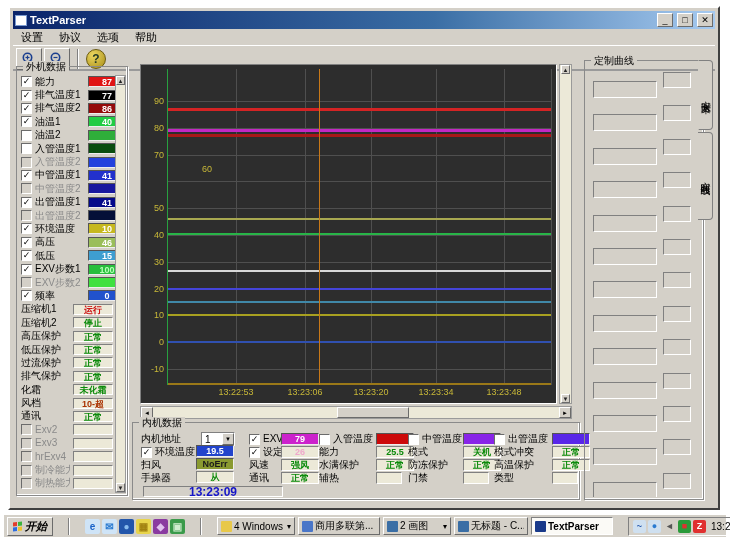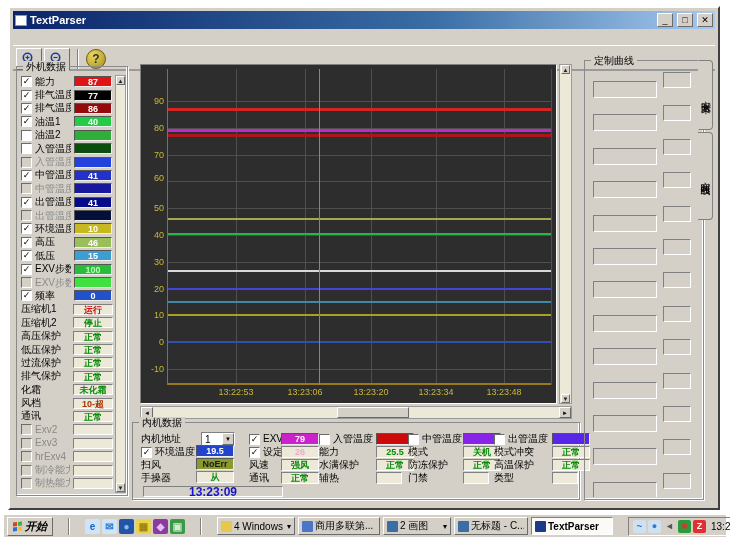--- a/index.html
+++ b/index.html
@@ -20,21 +20,21 @@
 .helpbtn{width:20px;height:20px;border-radius:50%;background:radial-gradient(circle at 35% 30%,#ecd760,#a88d18);display:inline-flex;align-items:center;justify-content:center;font-weight:bold;color:#243a24;font-size:12px;border:1px solid #6b5b10;}
 .groupbox{position:absolute;border:1px solid #8a8a8a;box-shadow:1px 1px 0 #fff, -1px -1px 0 #fff inset;}
 .legend{position:absolute;top:-6px;left:6px;background:#d4d0c8;font-size:10px;padding:0 3px;line-height:11px;white-space:nowrap;}
 .leftpanel{left:6px;top:58px;width:112px;height:430px;}
 .sb-body{position:absolute;inset:8px 1px 2px 1px;overflow:hidden;}
 .sb-row{display:flex;align-items:center;height:13.4px;padding-left:3px;gap:3px;}
 .cb{display:inline-flex;align-items:center;justify-content:center;width:11px;height:11px;background:#fff;border:1px solid;border-color:#6b6b6b #fff #fff #6b6b6b;font-size:9px;line-height:1;flex:none;}
 .cb.dis{background:#d4d0c8;color:#8a8a8a;}
 .sb-lab{font-size:10px;flex:1;white-space:nowrap;overflow:hidden;line-height:12px;}
 .sb-lab.dis{color:#8a8a8a;}
-.sb-badge{width:38px;height:11px;flex:none;margin-right:14px;font-size:9px;font-weight:bold;text-align:center;line-height:10px;border:1px solid;border-color:#555 #eee #eee #555;color:#fff;}
+.sb-badge{width:38px;height:11px;flex:none;font-size:9px;font-weight:bold;text-align:center;line-height:10px;border:1px solid;border-color:#555 #eee #eee #555;color:#fff;}
 .sb-val{width:40px;height:11px;flex:none;margin-right:13px;font-size:9px;font-weight:bold;text-align:center;line-height:10px;border:1px solid;border-color:#808080 #fff #fff #808080;background:#ece9d8;}
 .sb-scroll{position:absolute;right:1px;top:8px;bottom:2px;width:11px;background:#ece9d8;border:1px solid #9a9a9a;display:flex;flex-direction:column;justify-content:space-between;align-items:center;}
 .sarr{width:9px;height:9px;font-size:6px;line-height:8px;text-align:center;color:#222;}
 .chartbox{position:absolute;left:130px;top:56px;width:417px;height:340px;background:#2d2d2d;border:1px solid;border-color:#808080 #fff #fff #808080;}
 .plot{position:absolute;left:26px;top:4px;width:384px;height:316px;}
 .hgrid{position:absolute;left:0;right:0;height:1px;background:#4f4f4f;}
 .vgrid{position:absolute;top:0;bottom:0;width:1px;background:#4f4f4f;}
 .yaxis{position:absolute;left:0;top:0;bottom:0;width:1px;background:#28a040;}
 .series{position:absolute;left:1px;right:0;}
 .cursor{position:absolute;top:0;bottom:0;width:1px;background:#c87818;}
@@ -83,20 +83,26 @@
 
 <div class="screen">
   <div class="window">
     <div class="titlebar">
       <span class="app-ico"></span>
       <span class="title">TextParser</span>
       <span class="tbb raised">_</span>
       <span class="tbb raised">□</span>
       <span class="tbb raised">✕</span>
     </div>
+    <div class="menubar" id="menubar">
+        <span class="menu-item">设置</span>
+        <span class="menu-item">协议</span>
+        <span class="menu-item">选项</span>
+        <span class="menu-item">帮助</span>
+      </div>
     <div class="toolbar">
       <span class="toolbtn raised">
         <svg width="16" height="16" viewBox="0 0 16 16">
             <circle cx="6.5" cy="6.5" r="4.2" fill="none" stroke="#1b3f8f" stroke-width="1.6"></circle>
             <line x1="10" y1="10" x2="14" y2="14" stroke="#1b3f8f" stroke-width="2"></line>
             <line x1="4.5" y1="6.5" x2="8.5" y2="6.5" stroke="#1b3f8f" stroke-width="1.2"></line>
             <line x1="6.5" y1="4.5" x2="6.5" y2="8.5" stroke="#1b3f8f" stroke-width="1.2"></line>
           </svg>
       </span>
       <span class="toolbtn raised">
@@ -297,21 +303,21 @@
           <div class="series" title="设定温度" style="top: 201px; height: 2px; background: rgb(216, 216, 216);"></div>
           <div class="series" title="中管温度1" style="top: 219px; height: 2px; background: rgb(68, 68, 216);"></div>
           <div class="series" title="低压" style="top: 232px; height: 2px; background: rgb(64, 136, 168);"></div>
           <div class="series" title="环境温度" style="top: 245px; height: 2px; background: rgb(168, 160, 32);"></div>
           <div class="series" title="频率" style="top: 272px; height: 2px; background: rgb(48, 80, 176);"></div>
           <div class="cursor" style="left: 152px; background: rgb(200, 120, 24);"></div>
         </div>
         <div class="ylab" style="top: 31.1356px;">90</div>
         <div class="ylab" style="top: 57.9153px;">80</div>
         <div class="ylab" style="top: 84.6949px;">70</div>
-        <div class="ylab" style="top: 108px;">60</div>
+        <div class="ylab" style="top: 99px; margin-left: 48px;">60</div>
         <div class="ylab" style="top: 138.254px;">50</div>
         <div class="ylab" style="top: 165.034px;">40</div>
         <div class="ylab" style="top: 191.814px;">30</div>
         <div class="ylab" style="top: 218.593px;">20</div>
         <div class="ylab" style="top: 245.373px;">10</div>
         <div class="ylab" style="top: 272.153px;">0</div>
         <div class="ylab" style="top: 298.932px;">-10</div>
         <div class="xlab" style="left: 67px;">13:22:53</div>
         <div class="xlab" style="left: 136px;">13:23:06</div>
         <div class="xlab" style="left: 202px;">13:23:20</div>

